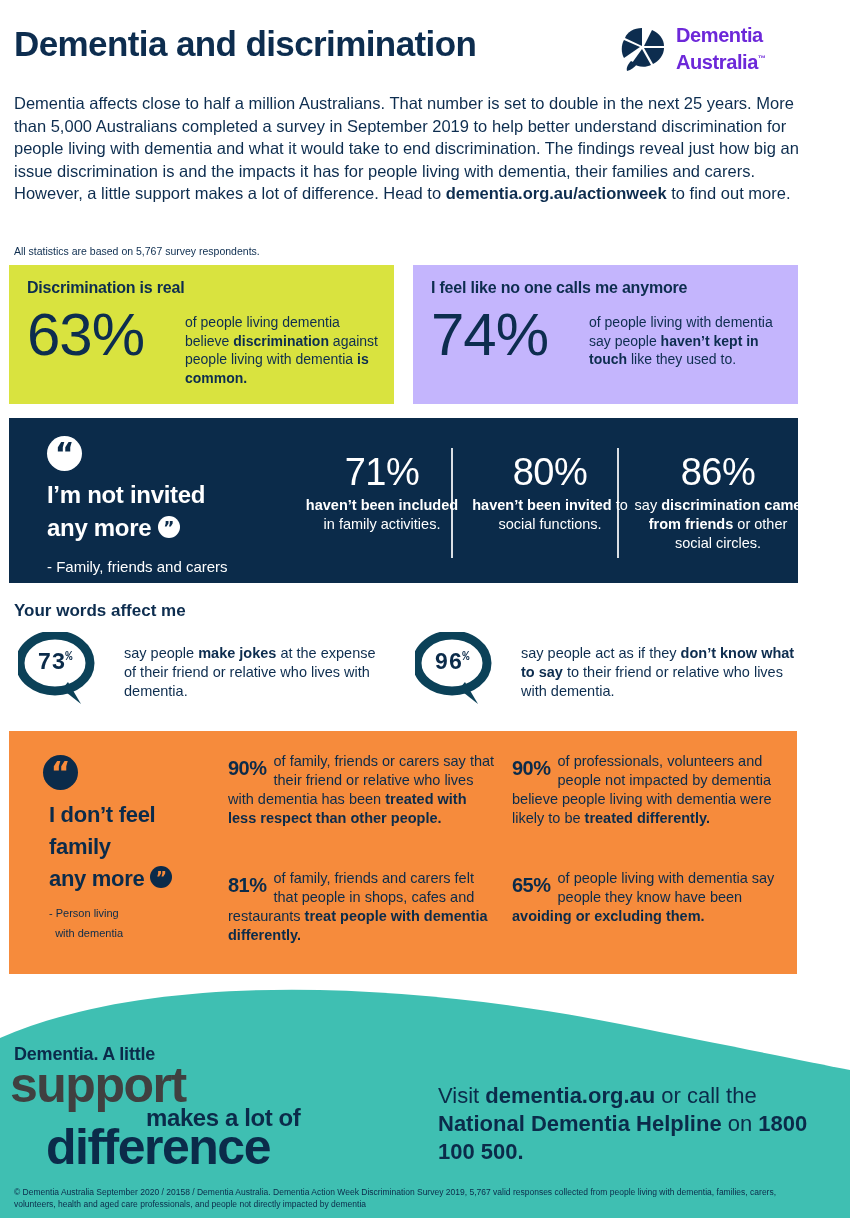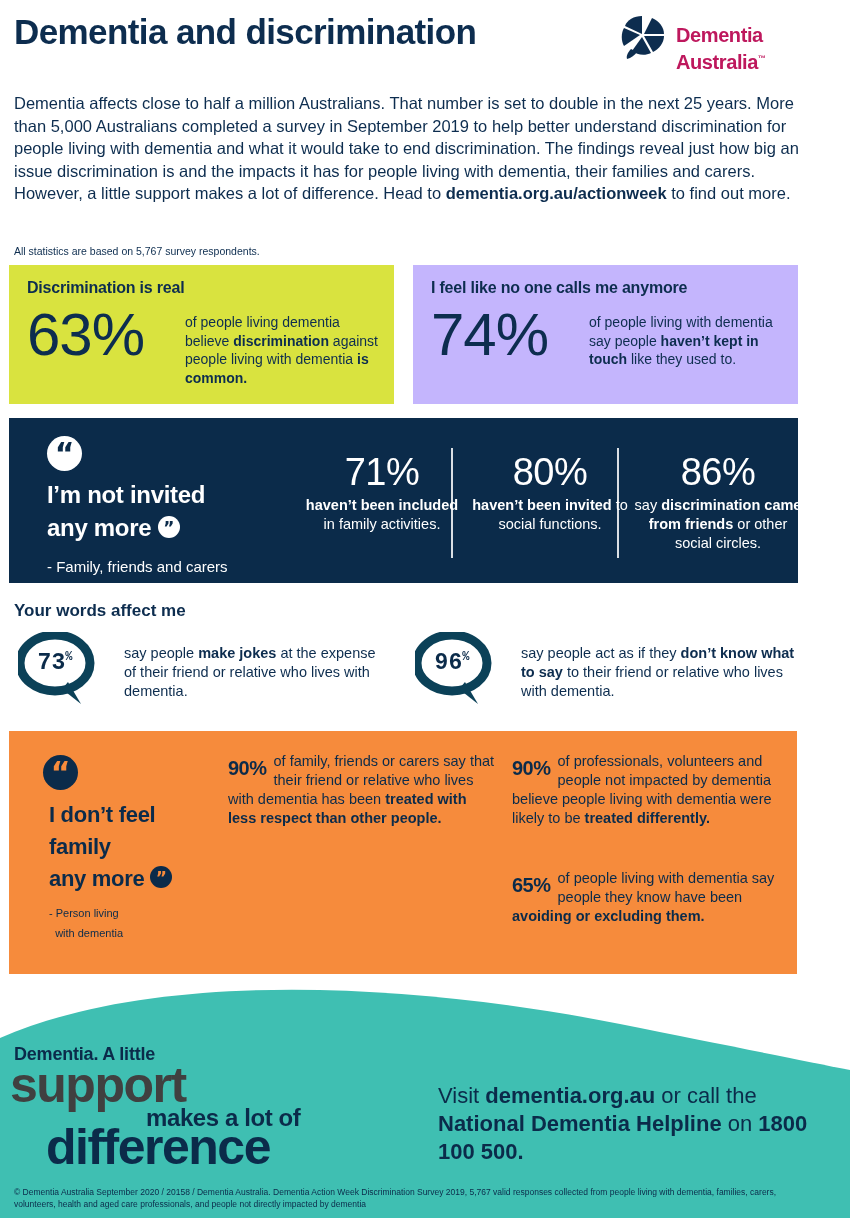--- a/index.html
+++ b/index.html
@@ -7,30 +7,30 @@
     width:850px;height:1218px;
     background:#ffffff;
     font-family:"Liberation Sans","DejaVu Sans",sans-serif;
     color:#0b2e4f;
     overflow:hidden;
     position:relative;
   }
   .page{position:relative;width:850px;height:1218px;overflow:hidden;}
 
   
-  .header{position:absolute;left:0;top:4px;width:701px;height:70px;}
+  .header{position:absolute;left:0;top:16px;width:701px;height:70px;}
   .title{
     position:absolute;left:14px;top:8px;
     font-size:35px;font-weight:bold;letter-spacing:-0.6px;
     color:#0d2d4f;
   }
   .logo{position:absolute;left:618px;top:8px;width:190px;height:50px;}
   .logo-mark{position:absolute;left:0;top:0;width:52px;height:48px;}
   .logo-text{position:absolute;left:58px;top:0px;line-height:23px;
-    font-size:20px;font-weight:bold;color:#be185d;letter-spacing:-0.4px;margin-top:12px;}
+    font-size:20px;font-weight:bold;color:#6d28d9;letter-spacing:-0.4px;}
   .logo-tm{font-size:8px;vertical-align:super;font-weight:bold;}
 
   
   .intro{
     position:absolute;left:14px;top:92px;width:790px;
     font-size:16.5px;line-height:22.5px;color:#0d2d4f;
   }
   .intro b{font-weight:bold;}
   .note{
     position:absolute;left:14px;top:245px;
@@ -281,20 +281,24 @@
   </div>
 
   <div class="ostat os1">
     <span class="onum">90%</span>
     <span class="otxt"><span>of family, friends or carers say that their friend or relative who lives with dementia has been </span><b>treated with less respect than other people.</b></span>
   </div>
   <div class="ostat os2">
     <span class="onum">90%</span>
     <span class="otxt"><span>of professionals, volunteers and people not impacted by dementia believe people living with dementia were likely to be </span><b>treated differently.</b></span>
   </div>
+  <div class="ostat os3">
+    <span class="onum">81%</span>
+    <span class="otxt"><span>of family, friends and carers felt that people in shops, cafes and restaurants </span><b>treat people with dementia differently.</b></span>
+  </div>
   <div class="ostat os4">
     <span class="onum">65%</span>
     <span class="otxt"><span>of people living with dementia say people they know have been </span><b>avoiding or excluding them.</b></span>
   </div>
 
   <div class="wave">
     <svg width="850" height="240" viewBox="0 0 850 240" preserveAspectRatio="none">
       <path d="M0 60 C160 -10 420 6 620 46 C720 66 800 82 850 92 L850 240 L0 240 Z" fill="#3fbfb2"></path>
     </svg>
   </div>

